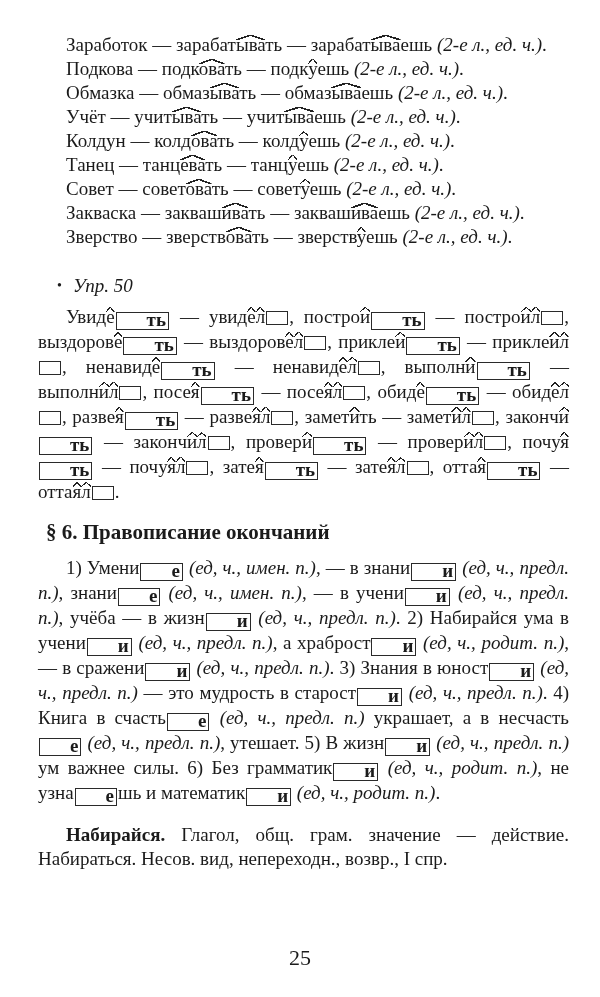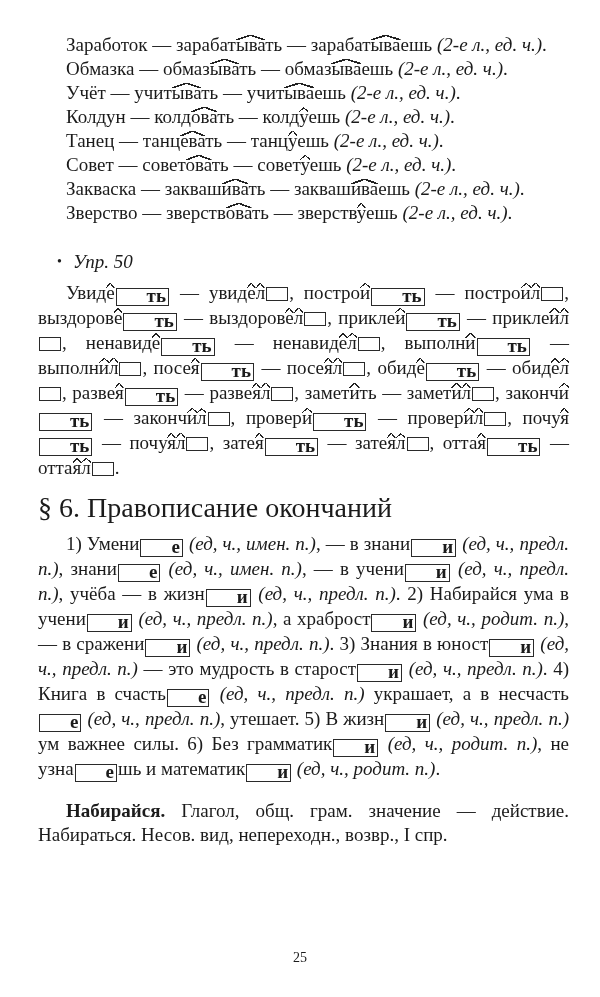--- a/index.html
+++ b/index.html
@@ -33,23 +33,23 @@
   .bullet {
     display: inline-block;
     font-size: 14px;
     vertical-align: 2px;
     margin-right: 11px;
   }
   .exlabel { font-style: italic; }
 
   
   .sechead {
-    font-size: 28px;
-    font-weight: normal;
-    margin: 15px 0 11px;
+    font-size: 21px;
+    font-weight: bold;
+    margin: 15px 8px 11px;
     line-height: 26px;
   }
 
   
   .box {
     display: inline-block;
     height: 15px;
     line-height: 14px;
     padding: 0 2px 1px;
     border: 1.2px solid #2a2a2a;
@@ -76,30 +76,31 @@
   }
 
   .analysis { margin-top: 17px; }
 
   .pageno {
     position: absolute;
     left: 0;
     bottom: 27px;
     width: 100%;
     text-align: center;
-    font-size: 14px;
+    font-size: 22px;
   }
 </style>
 </head>
 <body>
 
 <div class="page">
 
   <div class="paras">
       <p class="para">Заработок — зарабат<span class="suf">ыва</span>ть — зарабат<span class="suf">ыва</span>ешь <span class="it">(2-е л., ед. ч.)</span>.</p>
+      <p class="para">Подкова — подк<span class="suf">ова</span>ть — подк<span class="suf">у</span>ешь <span class="it">(2-е л., ед. ч.)</span>.</p>
       <p class="para">Обмазка — обмаз<span class="suf">ыва</span>ть — обмаз<span class="suf">ыва</span>ешь <span class="it">(2-е л., ед. ч.)</span>.</p>
       <p class="para">Учёт — учит<span class="suf">ыва</span>ть — учит<span class="suf">ыва</span>ешь <span class="it">(2-е л., ед. ч.)</span>.</p>
       <p class="para">Колдун — колд<span class="suf">ова</span>ть — колд<span class="suf">у</span>ешь <span class="it">(2-е л., ед. ч.)</span>.</p>
       <p class="para">Танец — танц<span class="suf">ева</span>ть — танц<span class="suf">у</span>ешь <span class="it">(2-е л., ед. ч.)</span>.</p>
       <p class="para">Совет — совет<span class="suf">ова</span>ть — совет<span class="suf">у</span>ешь <span class="it">(2-е л., ед. ч.)</span>.</p>
       <p class="para">Закваска — закваш<span class="suf">ива</span>ть — закваш<span class="suf">ива</span>ешь <span class="it">(2-е л., ед. ч.)</span>.</p>
       <p class="para">Зверство — зверств<span class="suf">ова</span>ть — зверств<span class="suf">у</span>ешь <span class="it">(2-е л., ед. ч.)</span>.</p>
     </div>
 
   <div class="exline">

